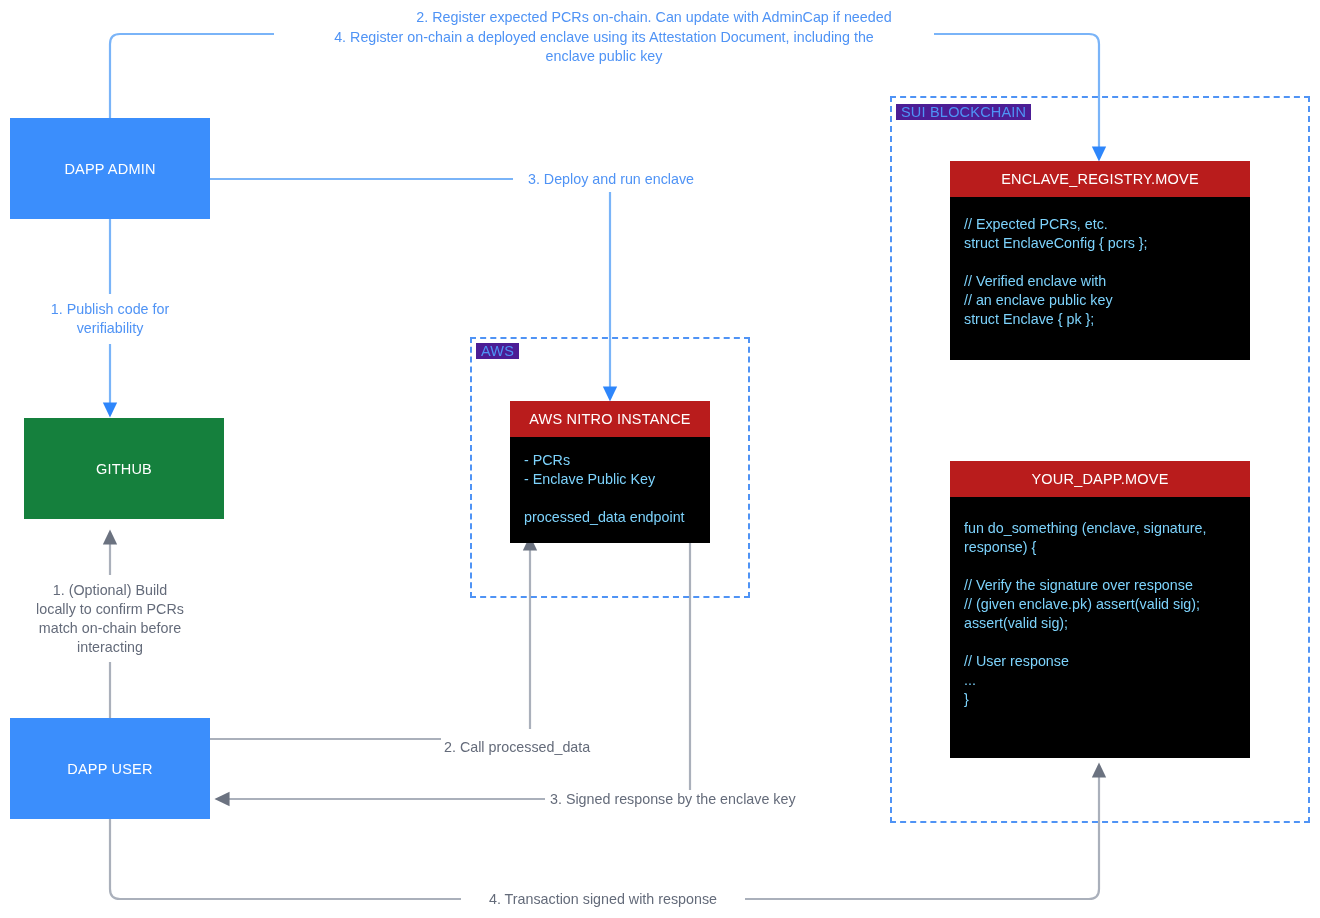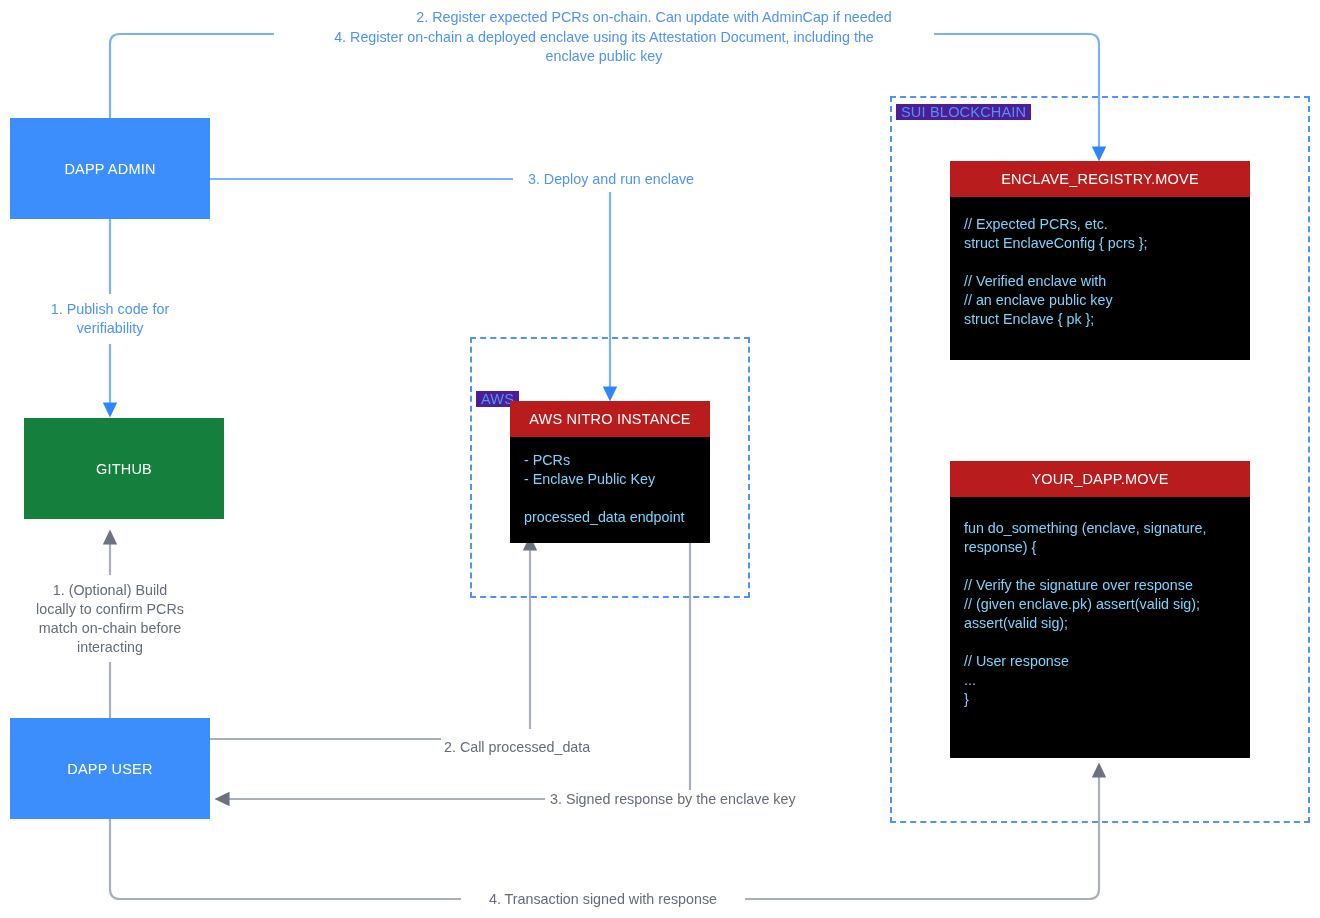--- a/index.html
+++ b/index.html
@@ -103,21 +103,21 @@
 
       <path d="M 690 543 L 690 799"></path>
       <path d="M 545 799 L 222 799" marker-end="url(#ah-gray)"></path>
 
       <path d="M 110 819 L 110 889 Q 110 899 120 899 L 461 899"></path>
       <path d="M 744 899 L 1089 899 Q 1099 899 1099 889 L 1099 770" marker-end="url(#ah-gray)"></path>
     </g>
   </svg>
 
   <div class="group" style="left:470px; top:337px; width:280px; height:261px;"></div>
-  <div class="group-label" style="left:476px; top:343px;margin-top:48px;">AWS</div>
+  <div class="group-label" style="left:476px; top:343px;">AWS</div>
 
   <div class="group" style="left:890px; top:96px; width:420px; height:727px;"></div>
   <div class="group-label" style="left:896px; top:104px;">SUI BLOCKCHAIN</div>
 
   <div class="node node-blue" style="left:10px; top:118px; width:200px; height:101px;">
     <span>DAPP ADMIN</span>
   </div>
 
   <div class="node node-black" style="left:10px; top:418px; width:200px; height:101px;">
     <span>GITHUB</span>

